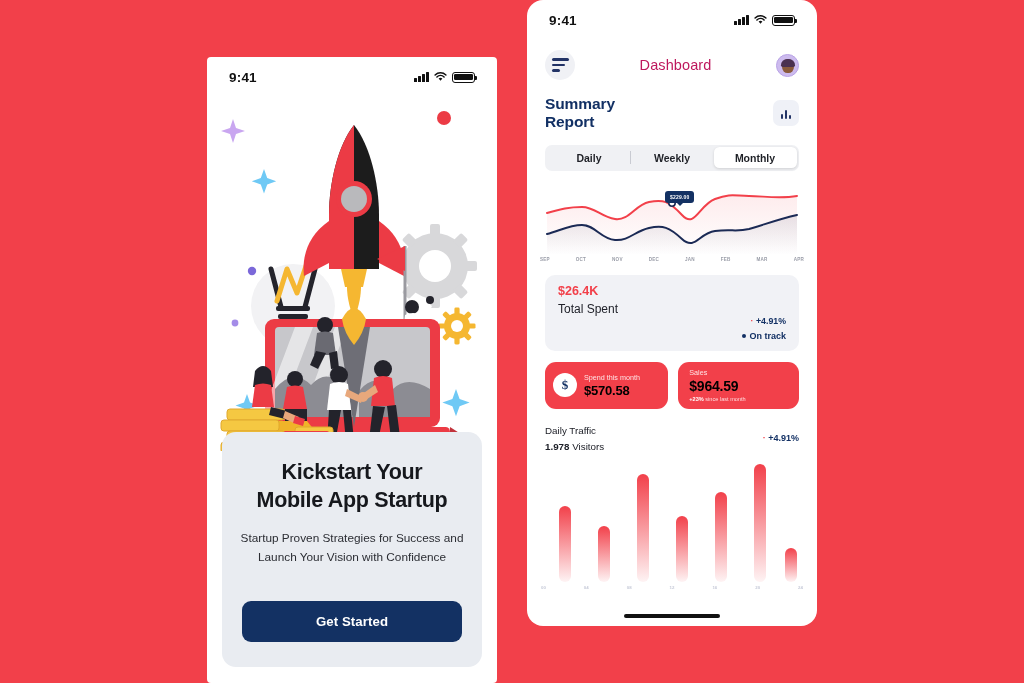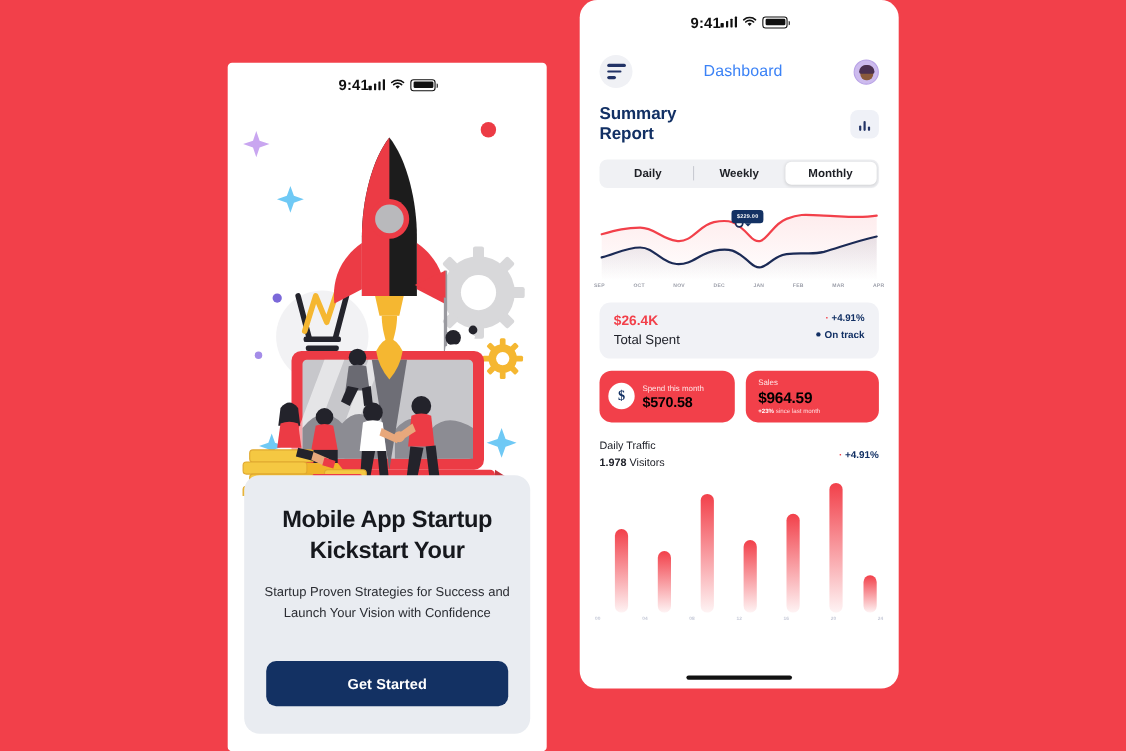--- a/index.html
+++ b/index.html
@@ -26,21 +26,21 @@
     left: 527px; top: 0px;
     width: 290px; height: 626px;
     border-radius: 16px;
   }
 
   
   .status-bar {
     height: 34px;
     display: flex;
     align-items: center;
-    justify-content: center;
+    justify-content: space-between;
     padding: 6px 22px 0 22px;
   }
   .status-time {
     font-size: 13.5px;
     font-weight: bold;
     color: #111;
     letter-spacing: 0.2px;
   }
   .status-icons { display: flex; align-items: center; gap: 5px; }
   .ic-signal { display: flex; align-items: flex-end; gap: 1.5px; height: 10px; }
@@ -119,21 +119,21 @@
     align-items: flex-start; justify-content: center;
     gap: 3px; padding-left: 7px;
     border: none; cursor: pointer;
   }
   .menu-btn i { display:block; height:2.6px; background:#223366; border-radius:2px; }
   .menu-btn i:nth-child(1){ width:17px; }
   .menu-btn i:nth-child(2){ width:13px; }
   .menu-btn i:nth-child(3){ width: 8px; }
   .dash-title {
     font-size: 14.5px;
-    color: #3b82f6;
+    color: #be185d;
     font-weight: 500;
     letter-spacing: 0.1px;
   }
   .avatar {
     width: 23px; height: 23px;
     border-radius: 50%;
     background: #CDBBEE;
     border: 1.5px solid #B9A3E6;
     overflow: hidden; position: relative;
     cursor: pointer;
@@ -241,20 +241,21 @@
     letter-spacing: 0.2px;
   }
 
   .total-card {
     margin: 13px 18px 0 18px;
     background: #F1F2F6;
     border-radius: 10px;
     padding: 9px 13px 10px 13px;
     display: flex;
     justify-content: space-between;
+    flex-direction: column;
   }
   .total-amount { font-size: 12.5px; font-weight: bold; color: #F2404A; }
   .total-label { font-size: 12px; color: #20222A; margin-top: 4px; font-weight: 500; }
   .total-right { text-align: right; }
   .total-pct { font-size: 8.8px; font-weight: bold; color: #123064; }
   .total-pct .dot { color: #F2404A; }
   .total-status { font-size: 9px; font-weight: bold; color: #123064; margin-top: 5px; }
   .total-status .bullet {
     display:inline-block; width:4px; height:4px;
     border-radius:50%; background:#123064;
@@ -487,22 +488,22 @@
         <path d="M48 294 q8 -3 16 0 l3 22 -22 0 z" fill="#EC3B45"></path>
         <path d="M64 316 l16 4 -2 8 -16 -4 z" fill="#23232B"></path>
         <path d="M78 320 l14 6 -3 7 -13 -6 z" fill="#E8A87C"></path>
         <path d="M88 325 l10 3 -2 7 -10 -3 z" fill="#EC3B45"></path>
       </g>
     </svg>
   </div>
 
   <div class="onboard-card">
     <div class="onboard-title">
+      <div>Kickstart Your</div>
       <div>Mobile App Startup</div>
-      <div>Kickstart Your</div>
     </div>
     <div class="onboard-sub">Startup Proven Strategies for Success and Launch Your Vision with Confidence</div>
     <button class="get-started-btn">Get Started</button>
   </div>
 </div>
 
 <div class="phone" id="phone-dashboard">
 
   <div class="status-bar">
     <div class="status-time">9:41</div>

